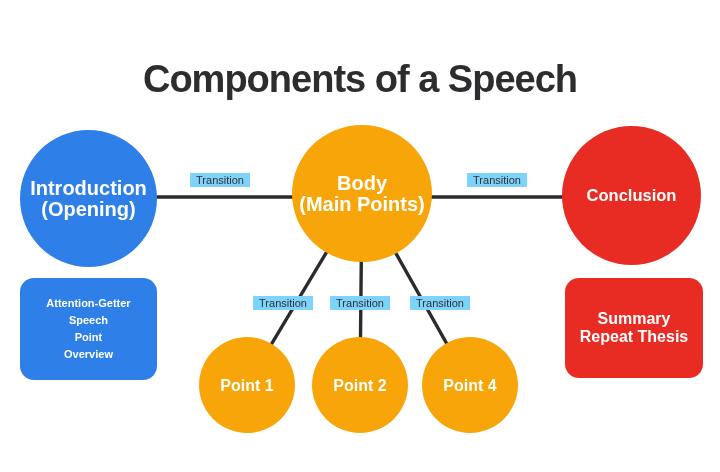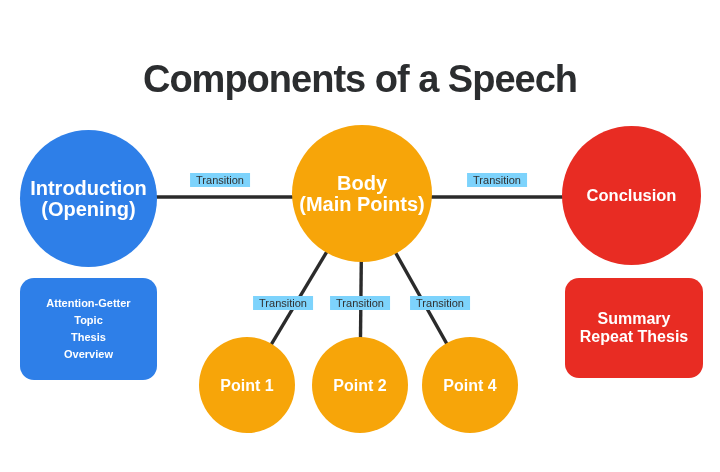--- a/index.html
+++ b/index.html
@@ -114,22 +114,22 @@
   <div class="node node--orange node-point" style="left:312px; top:337px; width:96px; height:96px;">
     <span>Point 2</span>
   </div>
 
   <div class="node node--orange node-point" style="left:422px; top:337px; width:96px; height:96px;">
     <span>Point 4</span>
   </div>
 
   <div class="note note--blue" style="left:20px; top:278px; width:137px; height:102px;">
     <span>Attention-Getter</span>
-    <span>Topic</span>
-    <span>Thesis</span>
+    <span>Speech</span>
+    <span>Point</span>
     <span>Overview</span>
   </div>
 
   <div class="note note--red" style="left:565px; top:278px; width:138px; height:100px;">
     <span>Summary</span>
     <span>Repeat Thesis</span>
   </div>
 
   <div class="edge-label" style="left:220px; top:180px;">Transition</div>
 

